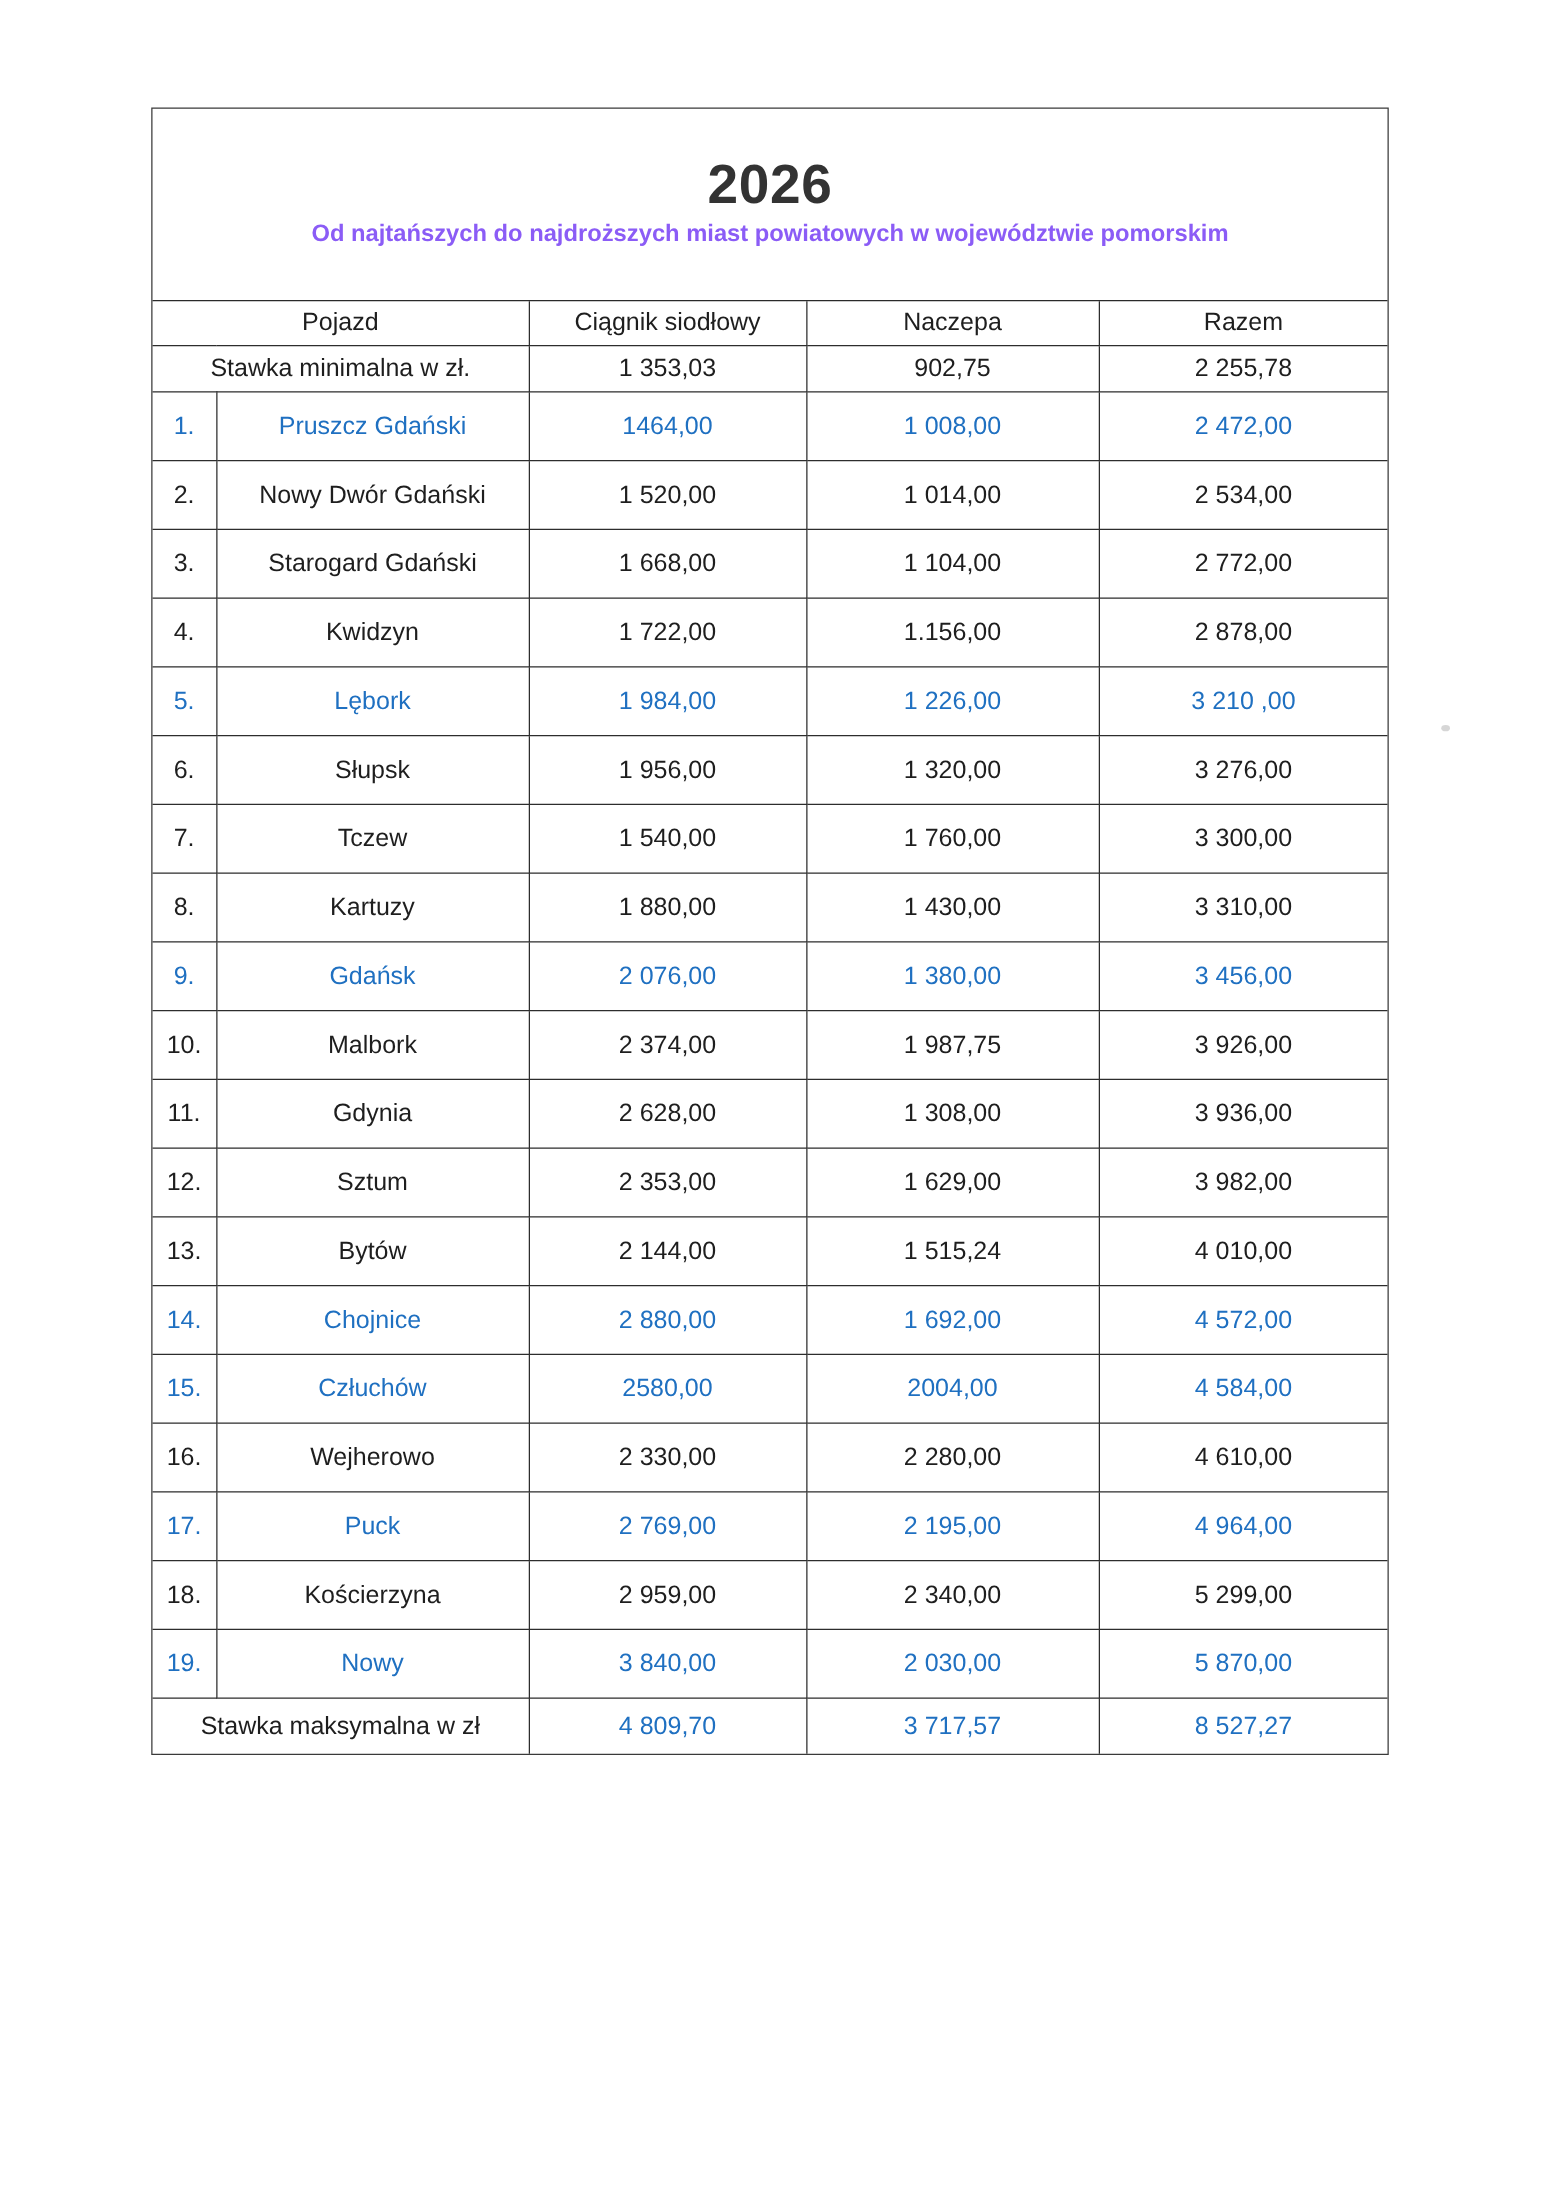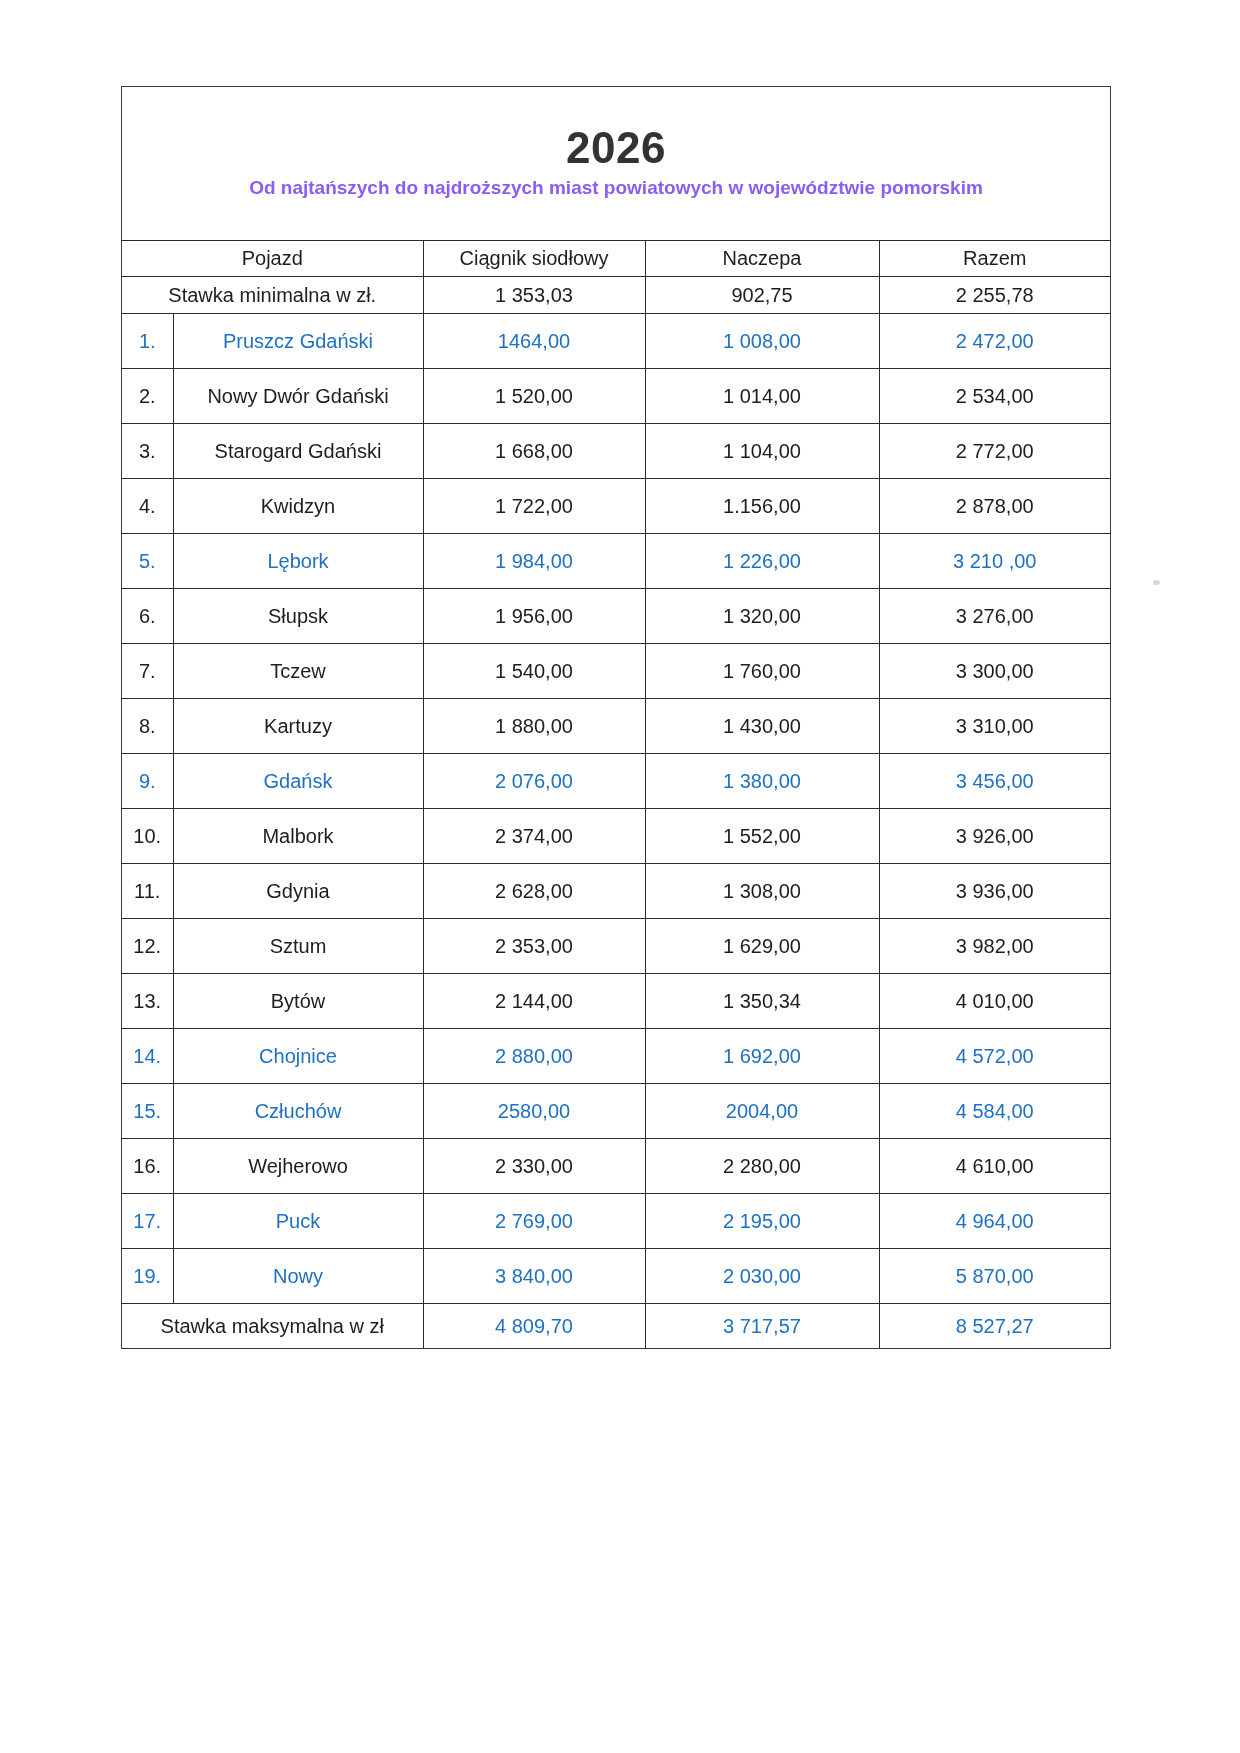--- a/index.html
+++ b/index.html
@@ -145,42 +145,42 @@
             <td class="blue">9.</td>
             <td class="blue">Gdańsk</td>
             <td class="blue">2 076,00</td>
             <td class="blue">1 380,00</td>
             <td class="blue">3 456,00</td>
           </tr>
           <tr class="city">
             <td>10.</td>
             <td>Malbork</td>
             <td>2 374,00</td>
-            <td>1 552,00</td>
+            <td>1 987,75</td>
             <td>3 926,00</td>
           </tr>
           <tr class="city">
             <td>11.</td>
             <td>Gdynia</td>
             <td>2 628,00</td>
             <td>1 308,00</td>
             <td>3 936,00</td>
           </tr>
           <tr class="city">
             <td>12.</td>
             <td>Sztum</td>
             <td>2 353,00</td>
             <td>1 629,00</td>
             <td>3 982,00</td>
           </tr>
           <tr class="city">
             <td>13.</td>
             <td>Bytów</td>
             <td>2 144,00</td>
-            <td>1 350,34</td>
+            <td>1 515,24</td>
             <td>4 010,00</td>
           </tr>
           <tr class="city blue">
             <td class="blue">14.</td>
             <td class="blue">Chojnice</td>
             <td class="blue">2 880,00</td>
             <td class="blue">1 692,00</td>
             <td class="blue">4 572,00</td>
           </tr>
           <tr class="city blue">
@@ -196,20 +196,27 @@
             <td>2 330,00</td>
             <td>2 280,00</td>
             <td>4 610,00</td>
           </tr>
           <tr class="city blue">
             <td class="blue">17.</td>
             <td class="blue">Puck</td>
             <td class="blue">2 769,00</td>
             <td class="blue">2 195,00</td>
             <td class="blue">4 964,00</td>
+          </tr>
+          <tr class="city">
+            <td>18.</td>
+            <td>Kościerzyna</td>
+            <td>2 959,00</td>
+            <td>2 340,00</td>
+            <td>5 299,00</td>
           </tr>
           <tr class="city blue">
             <td class="blue">19.</td>
             <td class="blue">Nowy</td>
             <td class="blue">3 840,00</td>
             <td class="blue">2 030,00</td>
             <td class="blue">5 870,00</td>
           </tr>
           <tr class="max" id="max-row">
           <td colspan="2">Stawka maksymalna w zł</td>

